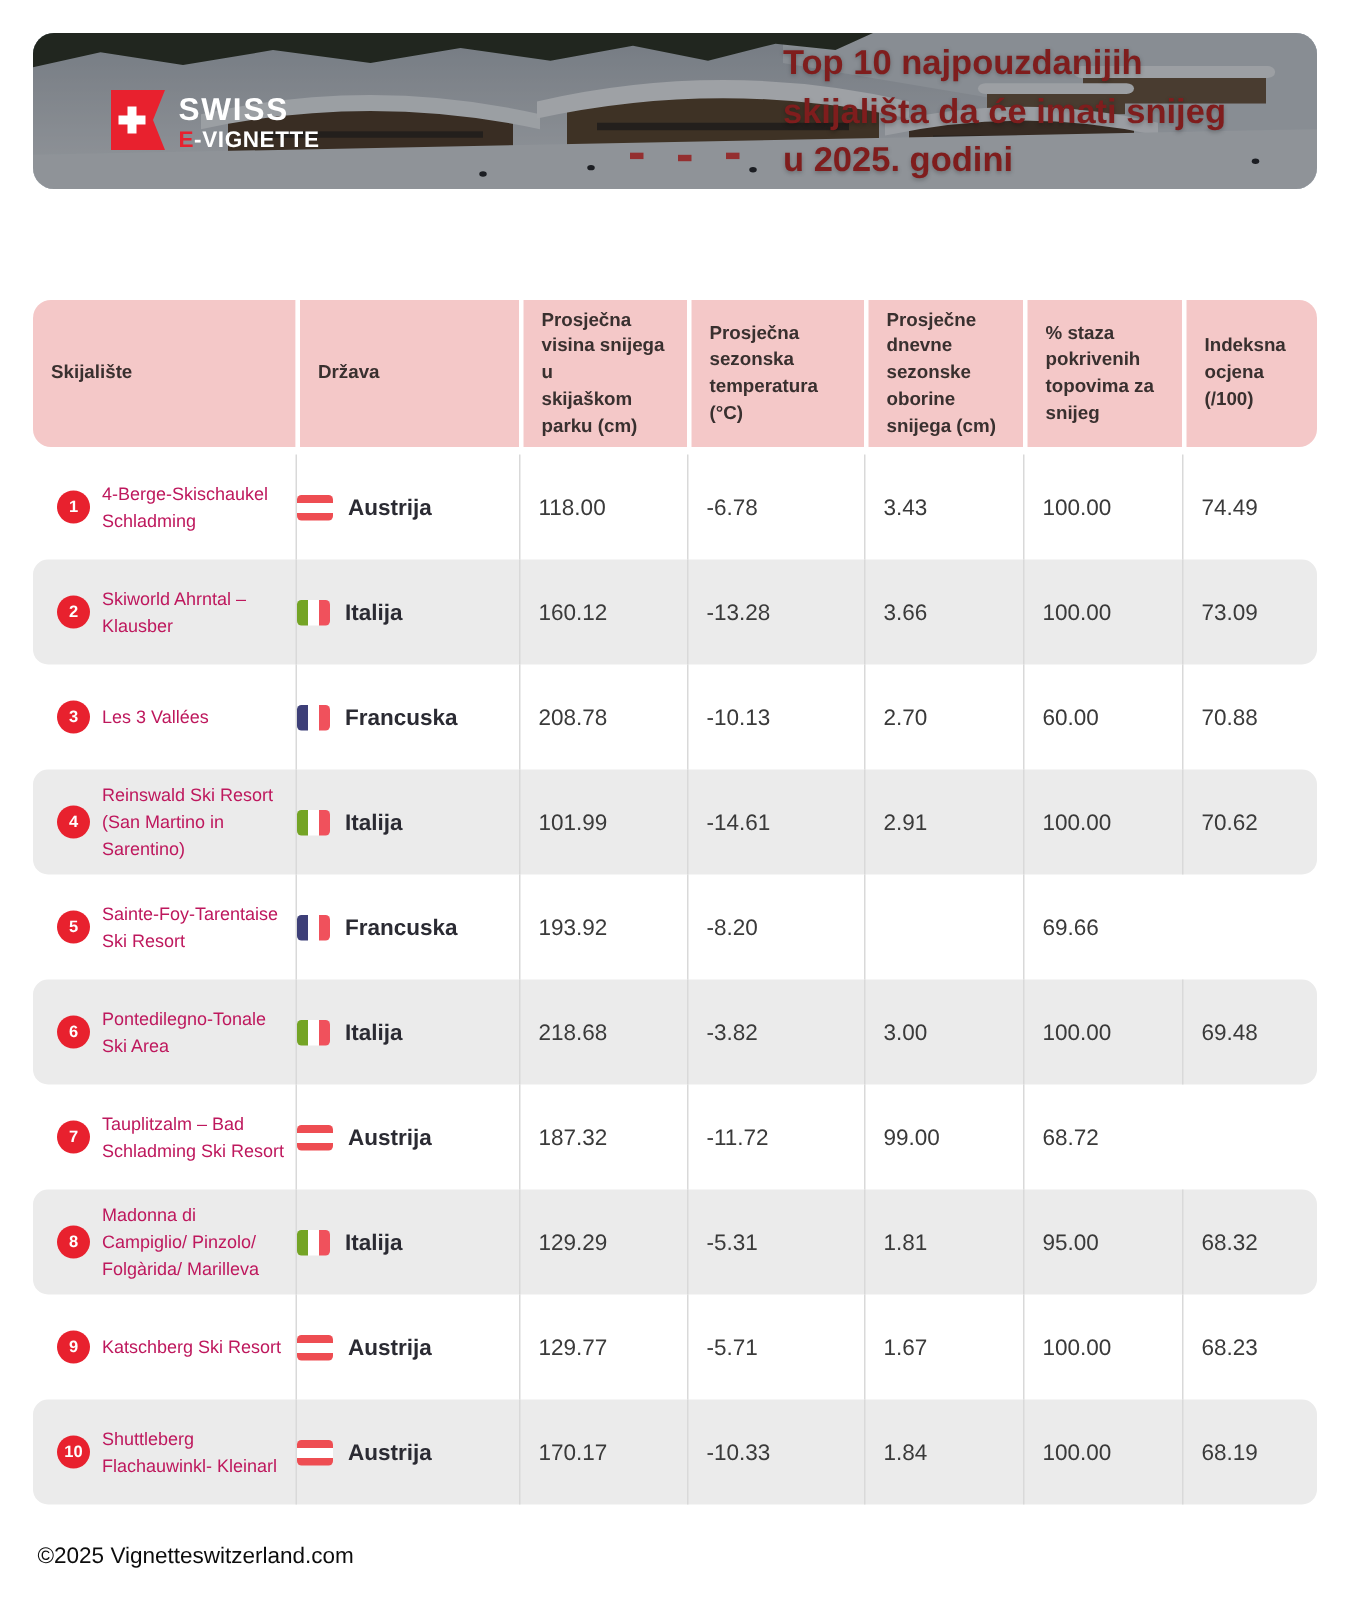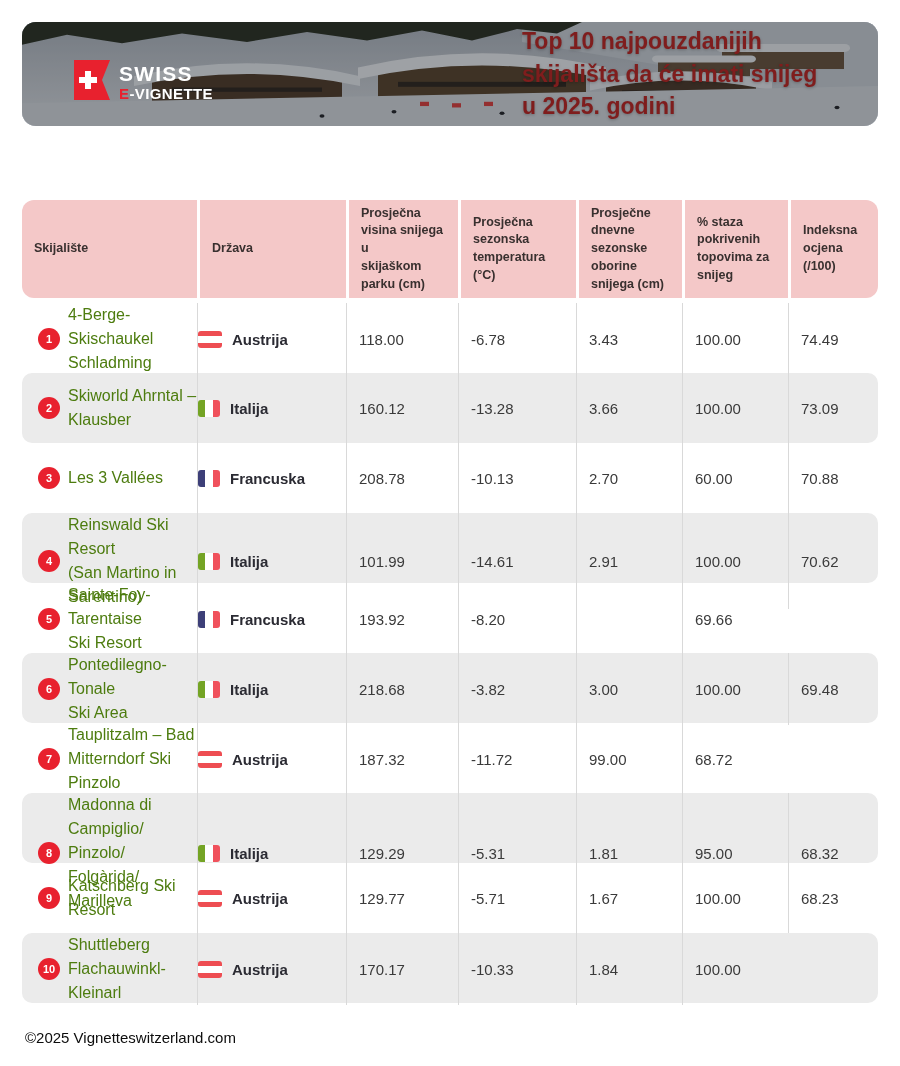--- a/index.html
+++ b/index.html
@@ -34,21 +34,21 @@
     line-height:1.42;white-space:pre-line;
   }
   .th + .th{border-left:3px solid #ffffff;}
   .th:first-child{}
   .tbody{margin-top:5px;}
   .tr{height:70px;}
   .tr.alt{background:#ebebeb;border-radius:10px;}
   .td{display:flex;align-items:center;padding-left:12px;font-size:15px;color:#3a3a3a;}
   .td + .td{border-left:1px solid #d9d9d9;}
   .td.resort{padding-left:16px;gap:8px;}
-  .rname{font-size:16px;line-height:1.5;color:#4d7c0f;white-space:pre-line;}
+  .rname{font-size:12px;line-height:1.5;color:#be185d;white-space:pre-line;}
   .rank{
     flex:0 0 22px;width:22px;height:22px;border-radius:50%;background:#e8212e;
     color:#fff;font-size:11px;font-weight:700;display:flex;align-items:center;justify-content:center;
   }
   .td.country{padding-left:0;gap:10px;font-weight:700;font-size:15px;color:#2b2b33;}
   .flag{width:24px;height:17px;border-radius:3px;flex:0 0 auto;}
   .flag-austria{background:linear-gradient(to bottom,#ee4d52 0 31%,#ffffff 31% 69%,#ee4d52 69% 100%);}
   .flag-italy{width:22px;background:linear-gradient(to right,#74a425 0 32%,#ffffff 32% 68%,#f0515c 68% 100%);}
   .flag-france{width:22px;background:linear-gradient(to right,#3d3f78 0 32%,#ffffff 32% 68%,#f0515c 68% 100%);}
   
@@ -243,21 +243,21 @@
     <div class="td num">-3.82</div>
     <div class="td num">3.00</div>
     <div class="td num">100.00</div>
     <div class="td num">69.48</div>
   </div>
 
   <div class="tr">
     <div class="td resort">
       <span class="rank">7</span>
       <span class="rname">Tauplitzalm – Bad
-Mitterndorf Ski Pinzolo</span>
+Schladming Ski Resort</span>
     </div>
     <div class="td country">
       <span class="flag flag-austria"></span>
       <span>Austrija</span>
     </div>
     <div class="td num">187.32</div>
     <div class="td num">-11.72</div>
     <div class="td num">99.00</div>
     <div class="td num">68.72</div>
   </div>
@@ -303,17 +303,18 @@
 Flachauwinkl- Kleinarl</span>
     </div>
     <div class="td country">
       <span class="flag flag-austria"></span>
       <span>Austrija</span>
     </div>
     <div class="td num">170.17</div>
     <div class="td num">-10.33</div>
     <div class="td num">1.84</div>
     <div class="td num">100.00</div>
+    <div class="td num">68.19</div>
   </div>
 </div>
 </div>
 
 <div class="footer">©2025 Vignetteswitzerland.com</div>
 
 </body></html>

